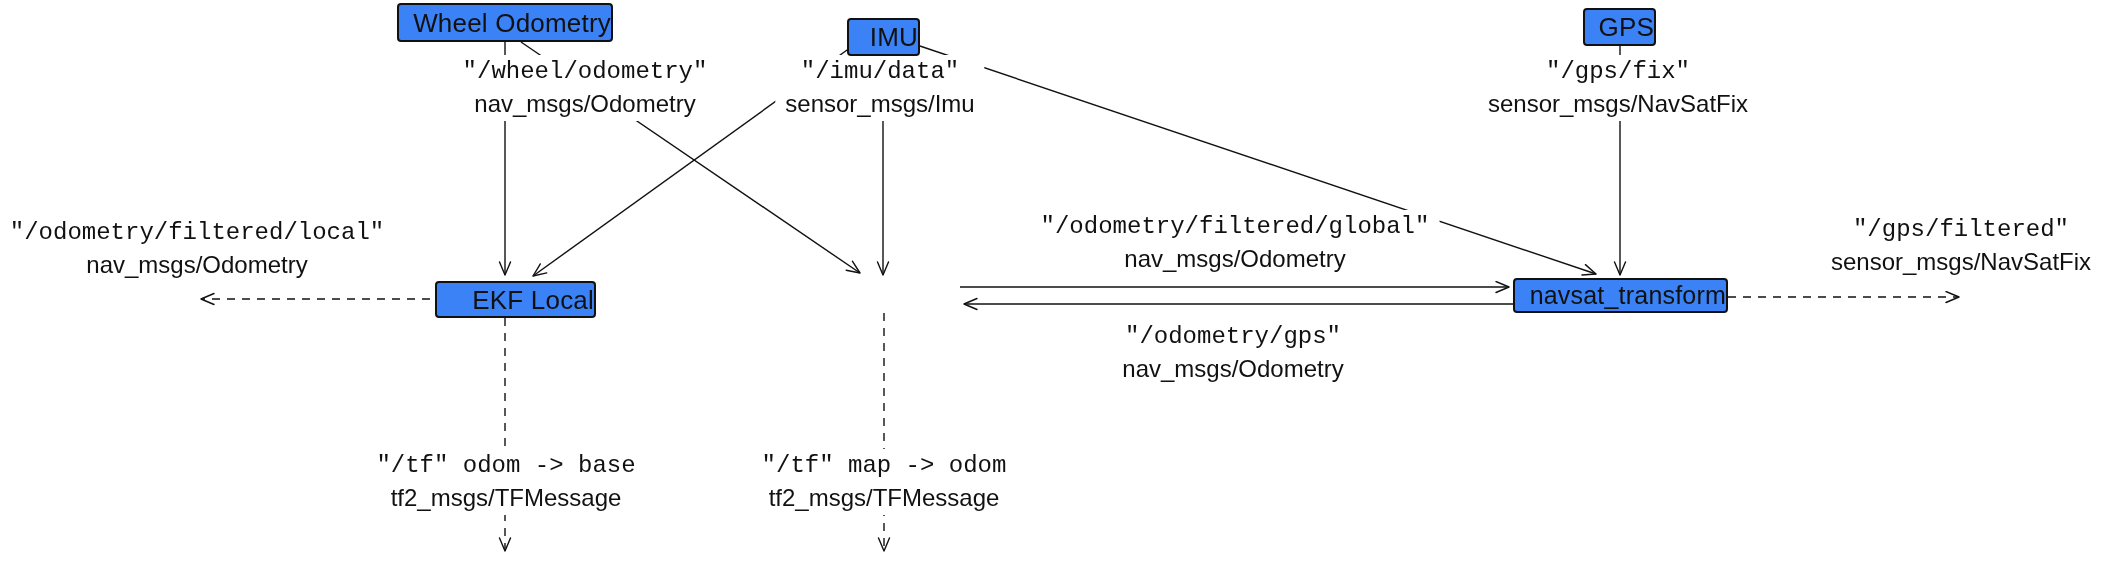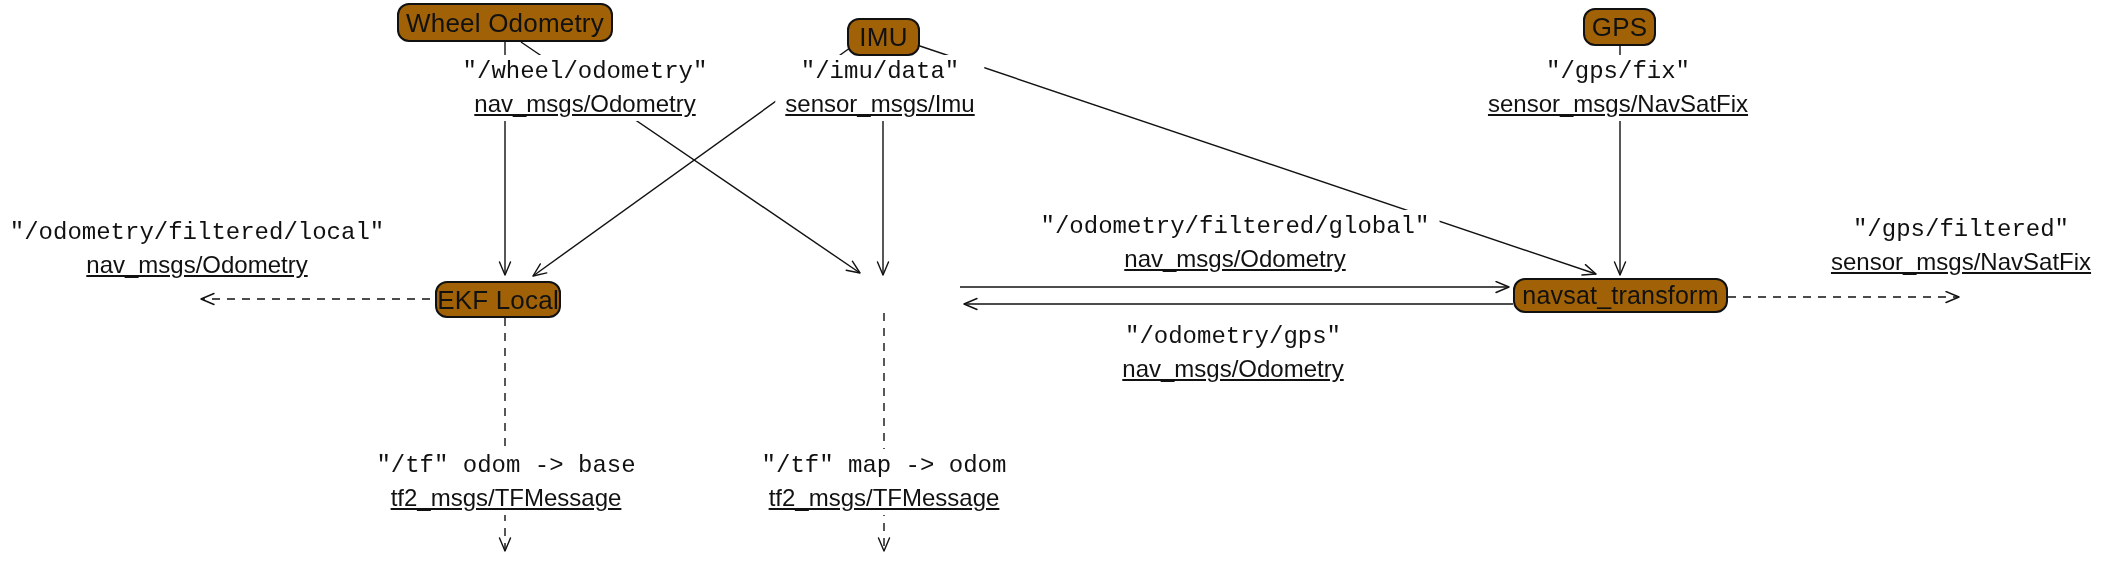--- a/index.html
+++ b/index.html
@@ -19,26 +19,26 @@
   #edges {
     position: absolute;
     left: 0;
     top: 0;
     z-index: 0;
   }
   .node {
     position: absolute;
     z-index: 2;
     box-sizing: border-box;
-    background: #a16207;
+    background: #3b82f6;
     border: 2px solid #111111;
-    border-radius: 12px;
+    border-radius: 4px;
     display: flex;
     align-items: center;
-    justify-content: center;
+    justify-content: flex-end;
     font-size: 26px;
     line-height: 1;
     white-space: nowrap;
     letter-spacing: 0.2px;
   }
   .edge-label {
     position: absolute;
     z-index: 1;
     transform: translateX(-50%);
     background: #ffffff;
@@ -50,21 +50,20 @@
     font-family: "Liberation Mono", "DejaVu Sans Mono", monospace;
     font-size: 24px;
     line-height: 32px;
     display: block;
   }
   .edge-label .sans {
     font-family: "Liberation Sans", "DejaVu Sans", sans-serif;
     font-size: 24px;
     line-height: 32px;
     display: block;
-    text-decoration: underline;
   }
 </style>
 </head>
 <body>
 
 <div id="canvas">
 
   <svg id="edges" width="2108" height="575" viewBox="0 0 2108 575">
     <defs>
       <marker id="arr" markerUnits="userSpaceOnUse" markerWidth="16" markerHeight="14" refX="14" refY="6.5" orient="auto">
@@ -141,21 +140,21 @@
   </div>
 
   <div class="node" style="left:847px; top:18px; width:73px; height:38px;">
     <span>IMU</span>
   </div>
 
   <div class="node" style="left:1583px; top:8px; width:73px; height:38px;">
     <span>GPS</span>
   </div>
 
-  <div class="node" style="left:435px; top:281px; width:126px; height:37px;">
+  <div class="node" style="left:435px; top:281px; width:161px; height:37px;">
     <span>EKF Local</span>
   </div>
 
 
   <div class="node" style="left:1513px; top:278px; width:215px; height:35px; font-size:25px;">
     <span>navsat_transform</span>
   </div>
 
 </div>
 

